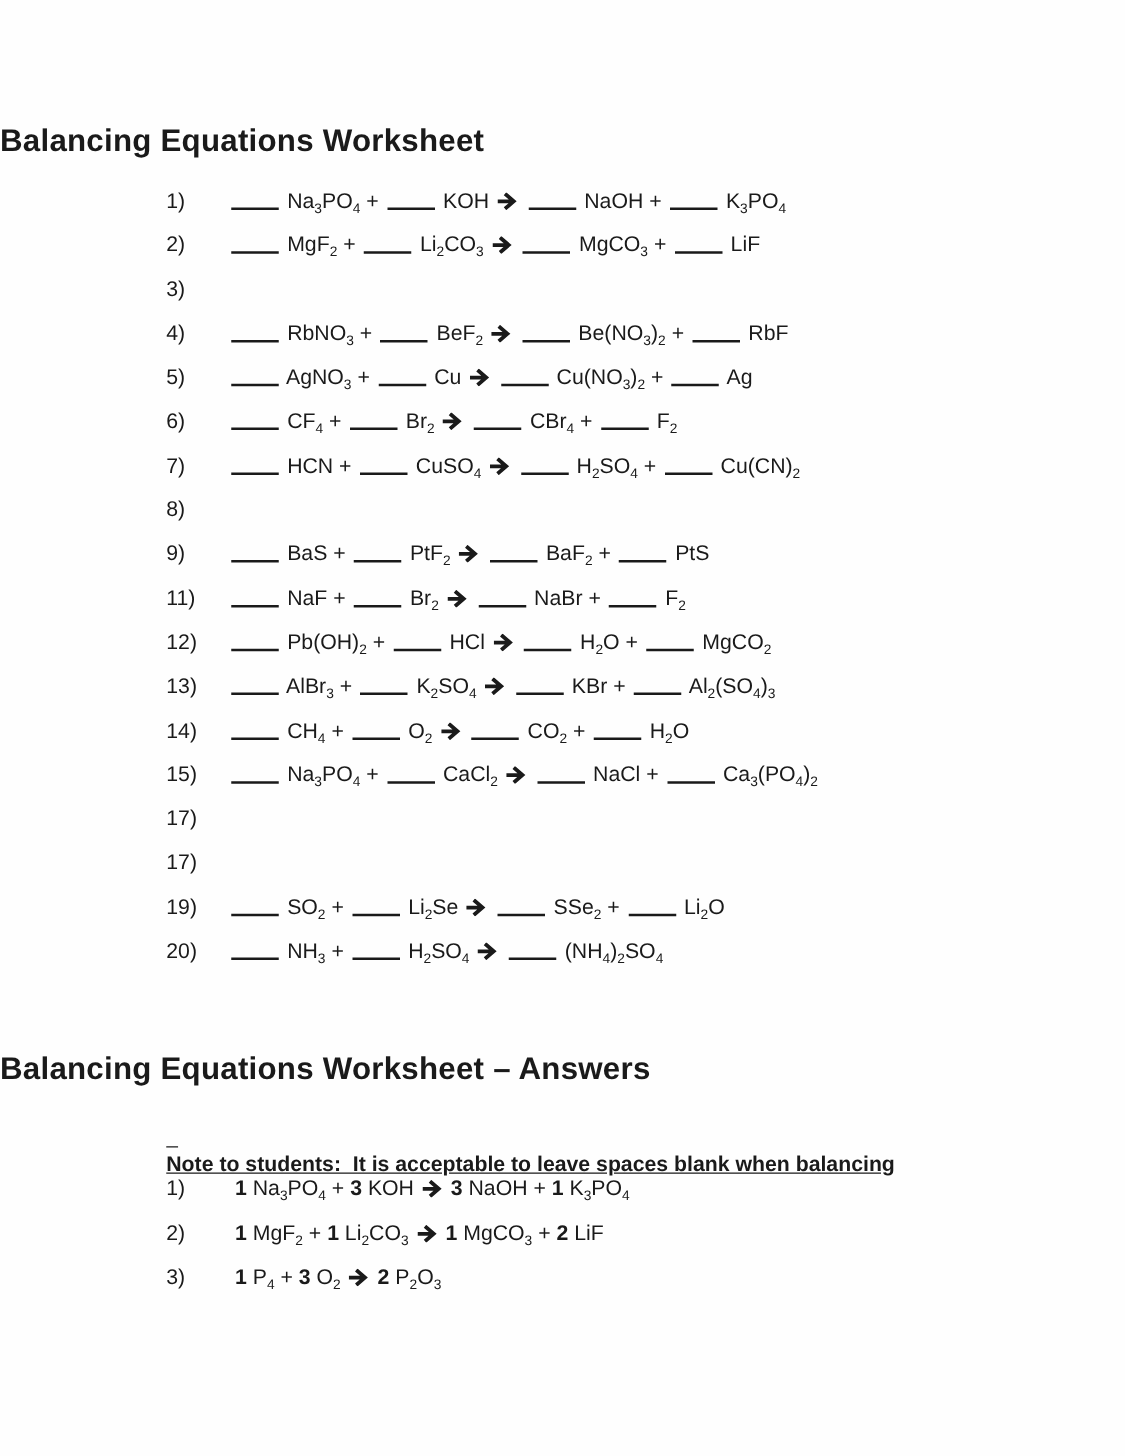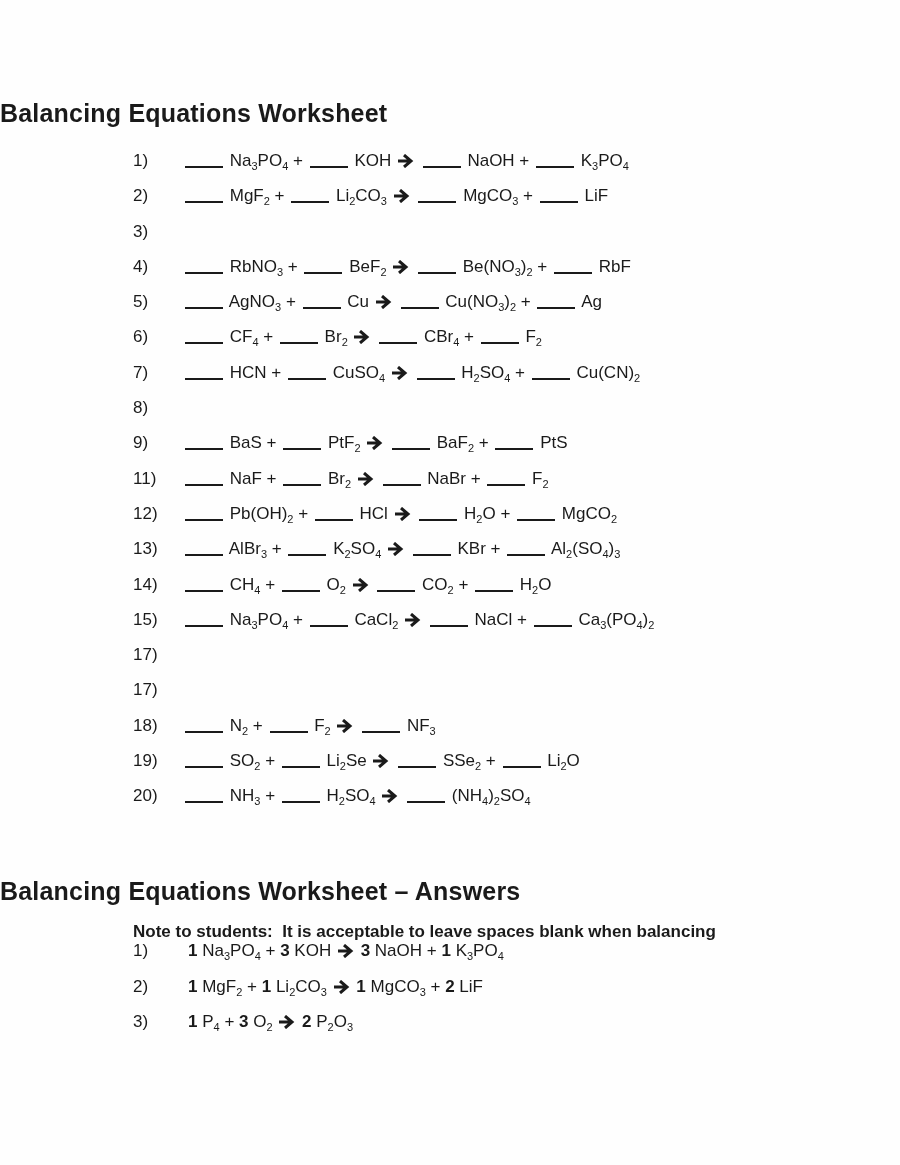--- a/index.html
+++ b/index.html
@@ -12,21 +12,21 @@
     overflow:hidden;
   }
   .title {
     position:absolute; left:0; right:0;
     font-weight:bold;
     font-size:25px;
     letter-spacing:0.2px;
     white-space:pre;
   }
   #main-title { top:99px; }
-  #answers-title { top:841px;margin-top:36px; }
+  #answers-title { top:841px; }
   #ws-rows { position:absolute; top:150px; left:133px; right:30px; }
   #ans-rows { position:absolute; top:940px; left:133px; right:30px; }
   .eq-row {
     display:flex;
     align-items:baseline;
     height:35.3px;
     font-size:17px;
     line-height:22px;
     white-space:pre;
   }
@@ -57,20 +57,21 @@
   .arrow svg { display:block; }
   .note {
     position:absolute;
     top:879px;
     left:133px;
     width:640px;
     font-size:17px;
     font-weight:bold;
     line-height:21px;
     white-space:pre;
+    text-decoration:underline;
   }
 </style>
 </head>
 <body>
 
 <h1 class="title" id="main-title">Balancing Equations Worksheet</h1>
 
 <div id="ws-rows">
     <div class="eq-row"><span class="eq-num">1)</span><span class="eq-formula"><span class="blank"></span><span> Na</span><sub>3</sub><span>PO</span><sub>4</sub><span> + </span><span class="blank"></span><span> KOH </span><span class="arrow"><svg width="16" height="14" viewBox="0 0 16 14">
             <path d="M0 7 H11.5 M6 1 L13 7 L6 13" stroke="#1a1a1a" stroke-width="3" fill="none"></path>
@@ -105,23 +106,20 @@
             <path d="M0 7 H11.5 M6 1 L13 7 L6 13" stroke="#1a1a1a" stroke-width="3" fill="none"></path>
           </svg></span><span> </span><span class="blank"></span><span> KBr + </span><span class="blank"></span><span> Al</span><sub>2</sub><span>(SO</span><sub>4</sub><span>)</span><sub>3</sub></span></div>
     <div class="eq-row"><span class="eq-num">14)</span><span class="eq-formula"><span class="blank"></span><span> CH</span><sub>4</sub><span> + </span><span class="blank"></span><span> O</span><sub>2</sub><span> </span><span class="arrow"><svg width="16" height="14" viewBox="0 0 16 14">
             <path d="M0 7 H11.5 M6 1 L13 7 L6 13" stroke="#1a1a1a" stroke-width="3" fill="none"></path>
           </svg></span><span> </span><span class="blank"></span><span> CO</span><sub>2</sub><span> + </span><span class="blank"></span><span> H</span><sub>2</sub><span>O</span></span></div>
     <div class="eq-row"><span class="eq-num">15)</span><span class="eq-formula"><span class="blank"></span><span> Na</span><sub>3</sub><span>PO</span><sub>4</sub><span> + </span><span class="blank"></span><span> CaCl</span><sub>2</sub><span> </span><span class="arrow"><svg width="16" height="14" viewBox="0 0 16 14">
             <path d="M0 7 H11.5 M6 1 L13 7 L6 13" stroke="#1a1a1a" stroke-width="3" fill="none"></path>
           </svg></span><span> </span><span class="blank"></span><span> NaCl + </span><span class="blank"></span><span> Ca</span><sub>3</sub><span>(PO</span><sub>4</sub><span>)</span><sub>2</sub></span></div>
     <div class="eq-row"><span class="eq-num">17)</span></div>
     <div class="eq-row"><span class="eq-num">17)</span></div>
-    <div class="eq-row"><span class="eq-num">18)</span><span class="eq-formula"><span class="blank"></span><span> N</span><sub>2</sub><span> + </span><span class="blank"></span><span> F</span><sub>2</sub><span> </span><span class="arrow"><svg width="16" height="14" viewBox="0 0 16 14">
-            <path d="M0 7 H11.5 M6 1 L13 7 L6 13" stroke="#1a1a1a" stroke-width="3" fill="none"></path>
-          </svg></span><span> </span><span class="blank"></span><span> NF</span><sub>3</sub></span></div>
     <div class="eq-row"><span class="eq-num">19)</span><span class="eq-formula"><span class="blank"></span><span> SO</span><sub>2</sub><span> + </span><span class="blank"></span><span> Li</span><sub>2</sub><span>Se </span><span class="arrow"><svg width="16" height="14" viewBox="0 0 16 14">
             <path d="M0 7 H11.5 M6 1 L13 7 L6 13" stroke="#1a1a1a" stroke-width="3" fill="none"></path>
           </svg></span><span> </span><span class="blank"></span><span> SSe</span><sub>2</sub><span> + </span><span class="blank"></span><span> Li</span><sub>2</sub><span>O</span></span></div>
     <div class="eq-row"><span class="eq-num">20)</span><span class="eq-formula"><span class="blank"></span><span> NH</span><sub>3</sub><span> + </span><span class="blank"></span><span> H</span><sub>2</sub><span>SO</span><sub>4</sub><span> </span><span class="arrow"><svg width="16" height="14" viewBox="0 0 16 14">
             <path d="M0 7 H11.5 M6 1 L13 7 L6 13" stroke="#1a1a1a" stroke-width="3" fill="none"></path>
           </svg></span><span> </span><span class="blank"></span><span> (NH</span><sub>4</sub><span>)</span><sub>2</sub><span>SO</span><sub>4</sub></span></div>
   </div>
 
 <h2 class="title" id="answers-title">Balancing Equations Worksheet – Answers</h2>
 

